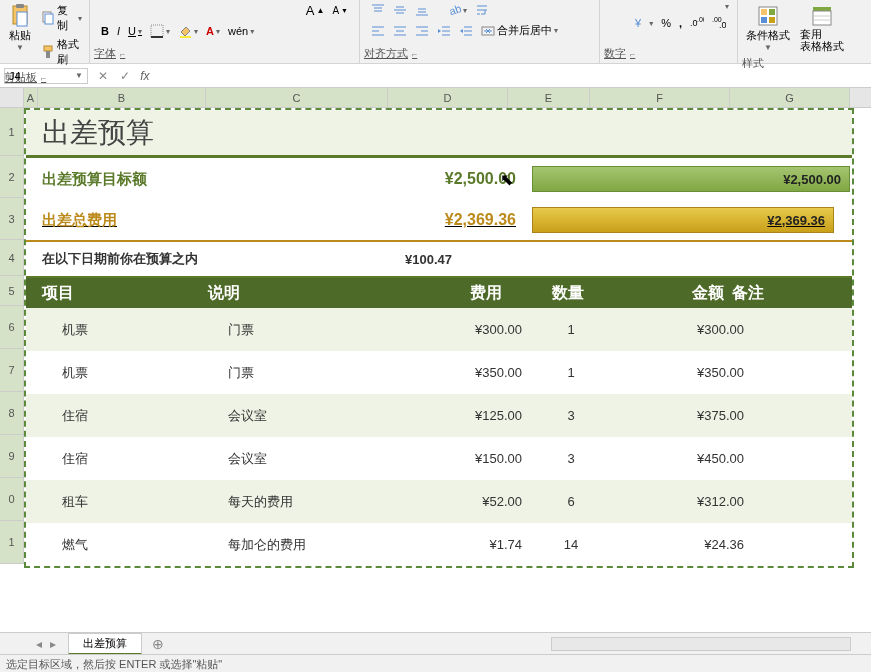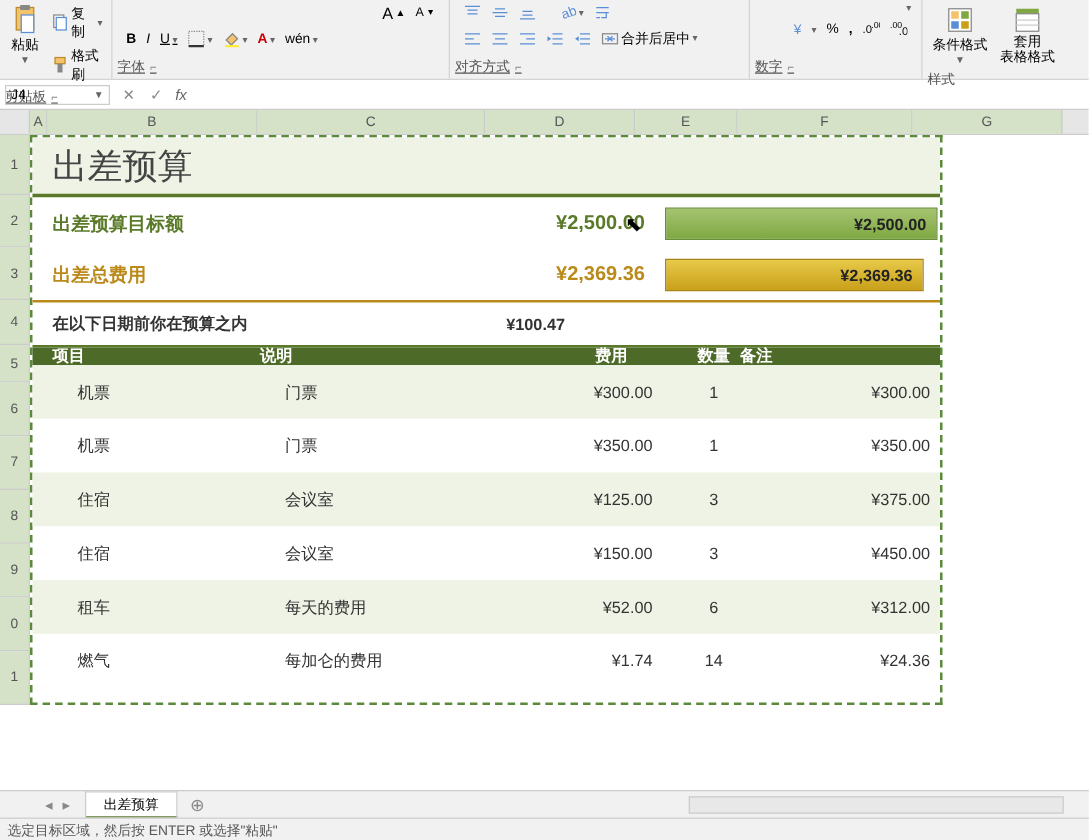--- a/index.html
+++ b/index.html
@@ -48,31 +48,31 @@
 .title-row { height: 48px; display: flex; align-items: center; background: #eef3e5; border-bottom: 3px solid #5a7a2a; }
 .title-row .spacer-a { width: 14px; }
 .title-text { font-size: 28px; font-weight: 300; color: #444; padding-left: 2px; }
 
 .budget-row { display: flex; align-items: center; height: 42px; background: #fff; justify-content: flex-end; }
 .budget-row .lbl { width: 182px; font-size: 15px; font-weight: bold; padding-left: 2px; }
 .budget-row .val { width: 302px; font-size: 16px; font-weight: bold; text-align: right; padding-right: 8px; }
 .budget-row .bar-cell { flex: 1; padding: 4px 2px 4px 8px; }
 .green .lbl, .green .val { color: #5a7a2a; }
 .gold .lbl, .gold .val { color: #bb8a1a; }
-.budget-row.gold { border-bottom: 2px solid #bb8a1a; }
+.budget-row.gold { border-bottom: 2px solid #bb8a1a; text-decoration: underline; }
 
 .bar { height: 26px; position: relative; display: flex; align-items: center; justify-content: flex-end; padding-right: 8px; font-size: 13px; font-weight: bold; color: #222; }
 .bar.green-bar { background: linear-gradient(#a5c470, #7fa843); border: 1px solid #6a8e38; width: 100%; }
 .bar.gold-bar { background: linear-gradient(#e8c94a, #c9a01a); border: 1px solid #a8841a; width: 95%; }
 
 .status-row { display: flex; align-items: center; height: 36px; border-bottom: 2px solid #5a7a2a; }
 .status-lbl { width: 365px; padding-left: 2px; font-size: 13px; font-weight: bold; color: #333; }
 .status-val { font-size: 13px; font-weight: bold; color: #333; }
 
-.tbl-header { display: flex; height: 14px; background: #4d6a28; color: #fff; font-size: 13px; font-weight: bold; align-items: center; }
+.tbl-header { display: flex; height: 30px; background: #4d6a28; color: #fff; font-size: 16px; font-weight: bold; align-items: center; }
 .tbl-header .c-a { width: 14px; }
 .tbl-header .c-b { width: 168px; padding-left: 2px; }
 .tbl-header .c-c { width: 182px; }
 .tbl-header .c-d { width: 120px; text-align: right; padding-right: 8px; }
 .tbl-header .c-e { width: 82px; text-align: right; padding-right: 8px; }
 .tbl-header .c-f { width: 140px; text-align: right; padding-right: 8px; }
 .tbl-header .c-g { width: 120px; }
 
 .data-row { display: flex; height: 43px; align-items: center; font-size: 13px; color: #333; }
 .data-row:nth-child(odd) { background: #eef3e5; }
@@ -333,21 +333,21 @@
       </div>
       <div class="big-btn">
         <span class="icon-lg">
             <svg width="20" height="20">
               <rect x="1" y="1" width="18" height="4" fill="#7fa843"></rect>
               <rect x="1" y="5" width="18" height="14" fill="#fff" stroke="#888"></rect>
               <line x1="1" y1="10" x2="19" y2="10" stroke="#ccc"></line>
               <line x1="1" y1="14" x2="19" y2="14" stroke="#ccc"></line>
             </svg>
           </span>
-        <span style="white-space:pre-line;text-align:center;line-height:1.1">套用
+        <span style="white-space:pre-line;text-align:left;line-height:1.1">套用
 表格格式</span>
       </div>
     </div>
     <div class="ribbon-group-label">
         <span>样式</span>
       </div>
   </div>
 </div>
 
 <div class="formula-row">
@@ -423,20 +423,21 @@
         <div class="status-lbl">在以下日期前你在预算之内</div>
         <div class="status-val">¥100.47</div>
       </div>
 
       <div class="tbl-header">
         <div class="c-a"></div>
         <div class="c-b">项目</div>
         <div class="c-c">说明</div>
         <div class="c-d">费用</div>
         <div class="c-e">数量</div>
+        <div class="c-f">金额</div>
         <div class="c-g">备注</div>
       </div>
 
       <div id="data-rows">
           <div class="data-row">
             <div class="c-a"></div>
     <div class="c-b">机票</div>
     <div class="c-c">门票</div>
     <div class="c-d">¥300.00</div>
     <div class="c-e">1</div>

